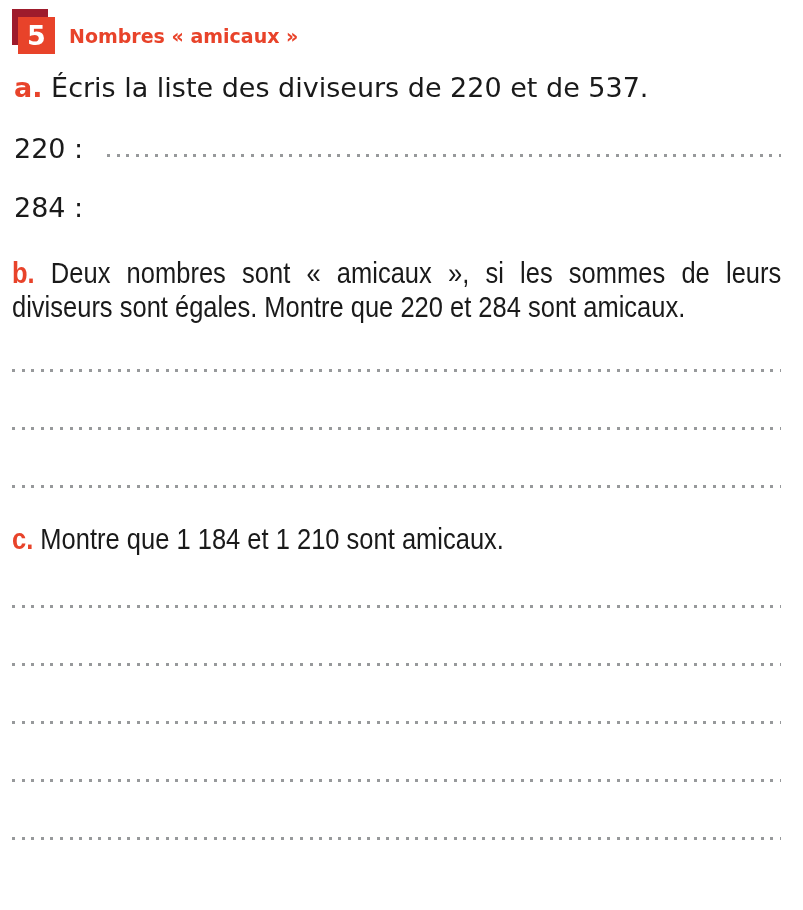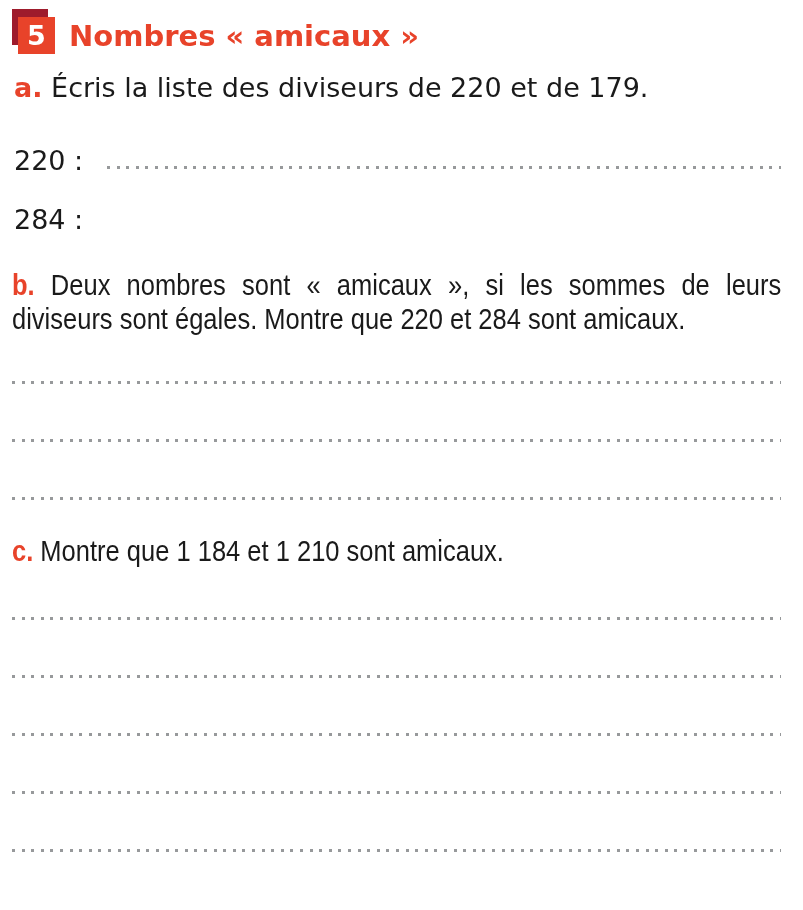--- a/index.html
+++ b/index.html
@@ -45,38 +45,38 @@
     color: #fff;
     font-weight: bold;
     font-size: 27px;
     display: flex; align-items: center; justify-content: center;
     line-height: 1;
   }
   .title {
     margin-left: 14px;
     color: var(--accent);
     font-weight: bold;
-    font-size: 29px;
+    font-size: 19px;
     white-space: nowrap;
   }
 
   
   .part-a {
     margin: 19px 0 0 2px;
     font-size: 27px;
     line-height: 30px;
   }
   .lbl { color: var(--accent); font-weight: bold; }
 
   
   .fill-row {
     display: flex;
     font-size: 27px;
     line-height: 30px;
-    margin-top: 43px;
+    margin-top: 31px;
     margin-left: 2px;
   }
   .fill-row + .fill-row { margin-top: 29px; flex-direction: column; }
   .dotfill {
     flex: 1;
     height: 3px;
     align-self: flex-end;
     margin: 0 0 7px 24px;
     background-image: repeating-linear-gradient(to right, var(--dot) 0 3px, transparent 3px 9.6px);
   }
@@ -108,21 +108,21 @@
 <div class="page">
 
   <div class="header">
     <div class="badge">
       <div class="badge-shadow"></div>
       <div class="badge-front">5</div>
     </div>
     <div class="title">Nombres « amicaux »</div>
   </div>
 
-  <p class="part-a"><span class="lbl">a.</span> <span>Écris la liste des diviseurs de 220 et de 179.</span></p>
+  <p class="part-a"><span class="lbl">a.</span> <span>Écris la liste des diviseurs de 220 et de 537.</span></p>
 
   <div class="fill-row">
     <span>220 :</span>
     <span class="dotfill"></span>
   </div>
 
   <div class="fill-row">
     <span>284 :</span>
     <span class="dotfill"></span>
   </div>

